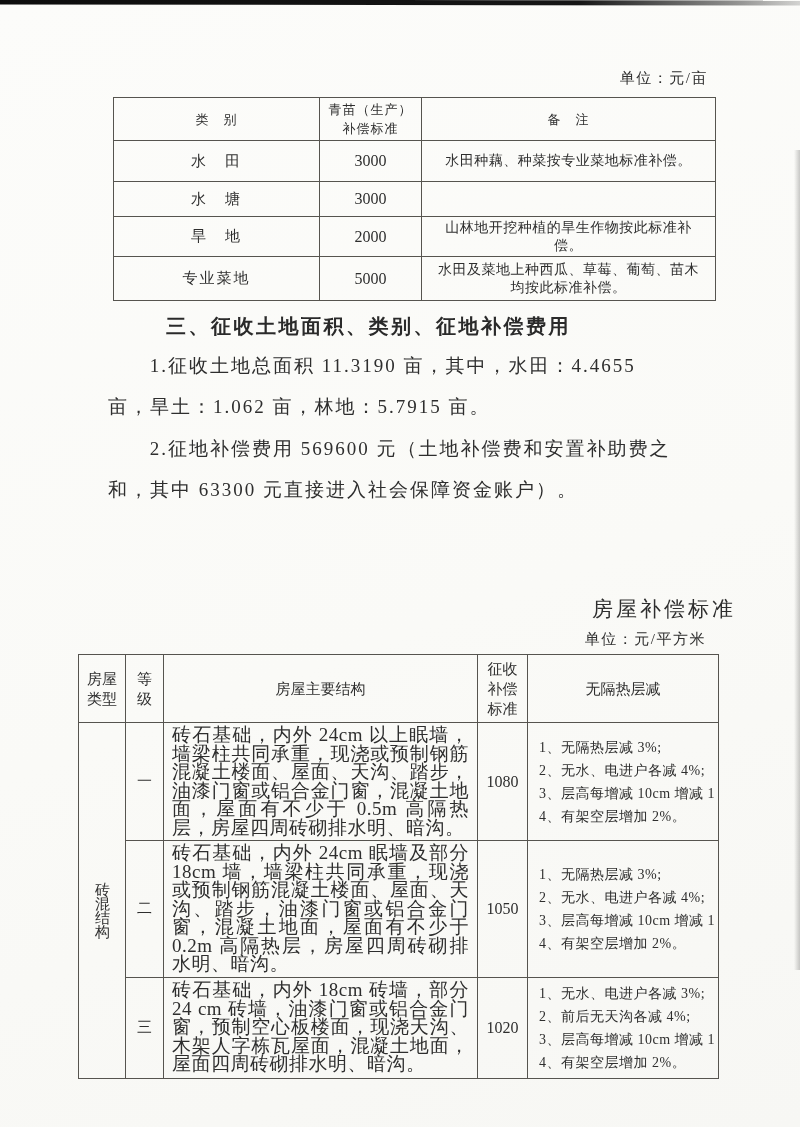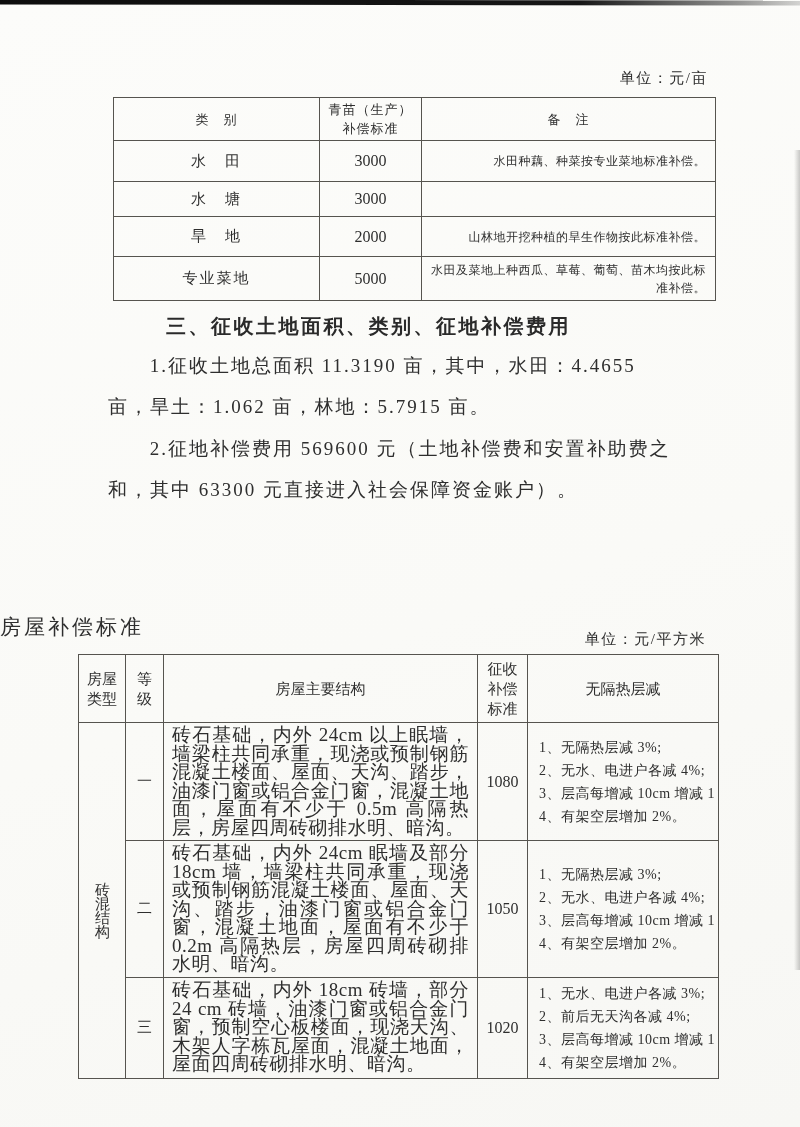--- a/index.html
+++ b/index.html
@@ -29,32 +29,32 @@
   
   .t1 { top:97px; left:113px; width:602px; }
   .t1 th { font-size:13px; line-height:19px; text-align:center; padding:2px 4px; letter-spacing:1px; }
   .t1 tr.hd    { height:42px; }
   .t1 tr.r-a   { height:41px; }
   .t1 tr.r-b   { height:35px; }
   .t1 tr.r-c   { height:40px; }
   .t1 tr.r-d   { height:44px; }
   .t1 .cat { text-align:center; font-size:15px; letter-spacing:2px; }
   .t1 .std { text-align:center; font-size:16px; }
-  .t1 .rem { text-align:right; font-size:12px; line-height:18px; padding:1px 9px; letter-spacing:0.5px; }
+  .t1 .rem { text-align:center; font-size:14px; line-height:18px; padding:1px 9px; letter-spacing:0.5px; }
 
   
   .heading { position:absolute; left:124px; width:576px; font-weight:bold;
              font-size:20px; letter-spacing:2.5px; text-indent:2.1em; color:#2a2a2a; }
   .h3 { top:310px; line-height:32px; }
   .h4 { top:505px; line-height:38px; }
   .para { position:absolute; left:108px; width:576px; font-size:19px;
           letter-spacing:2px; line-height:41px; text-indent:2.2em; }
   .p1 { top:345px; }
   .p2 { top:428px; }
-  .t2title { position:absolute; top:612px; left:0; width:736px; text-align:left;
+  .t2title { position:absolute; top:594px; left:0; width:736px; text-align:right;
              font-size:21px; letter-spacing:3px; line-height:30px; }
 
   
   .t2 { top:654px; left:78px; width:640px; }
   .t2 th { font-size:15px; line-height:20px; text-align:center; padding:2px 4px; }
   .t2 .th-break { word-break:break-all; padding:2px 5px; }
   .t2 tr.hd { height:68px; }
   .t2 tr.r1 { height:108px; }
   .t2 tr.r2 { height:113px; }
   .t2 tr.r3 { height:99px; }

